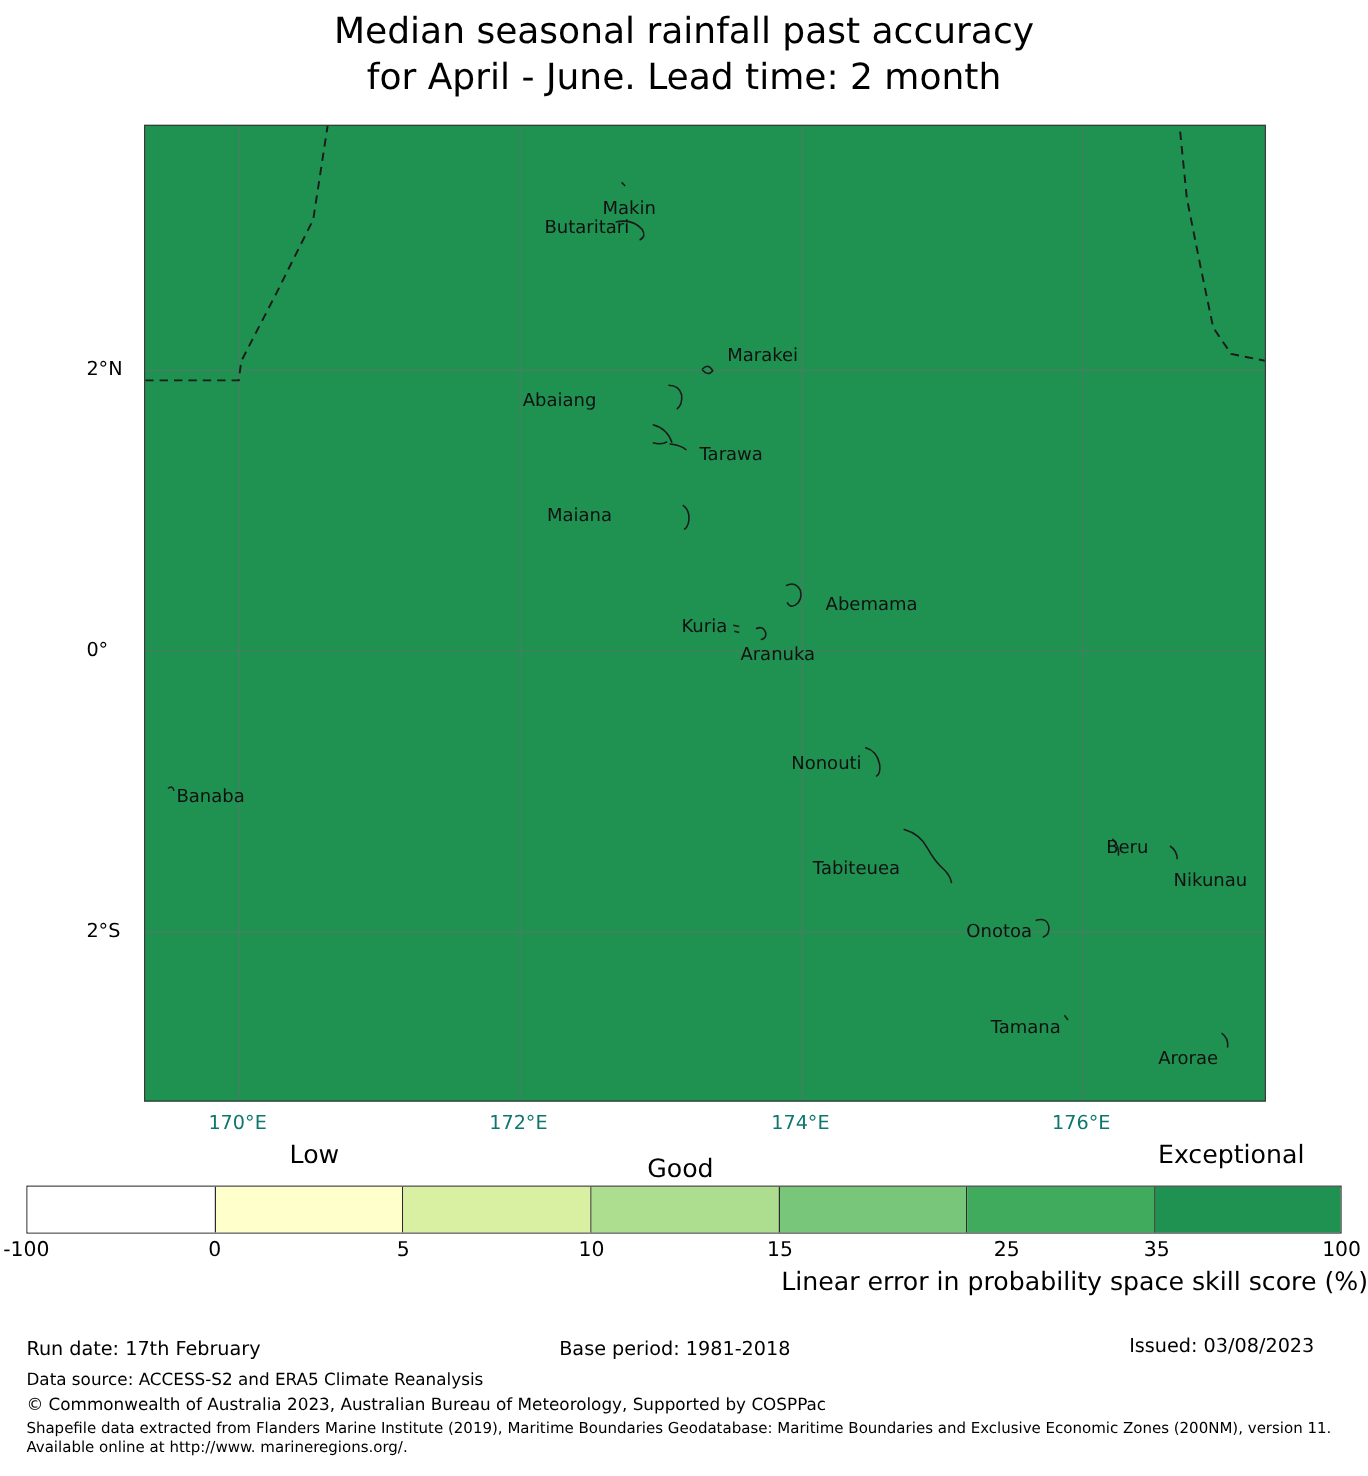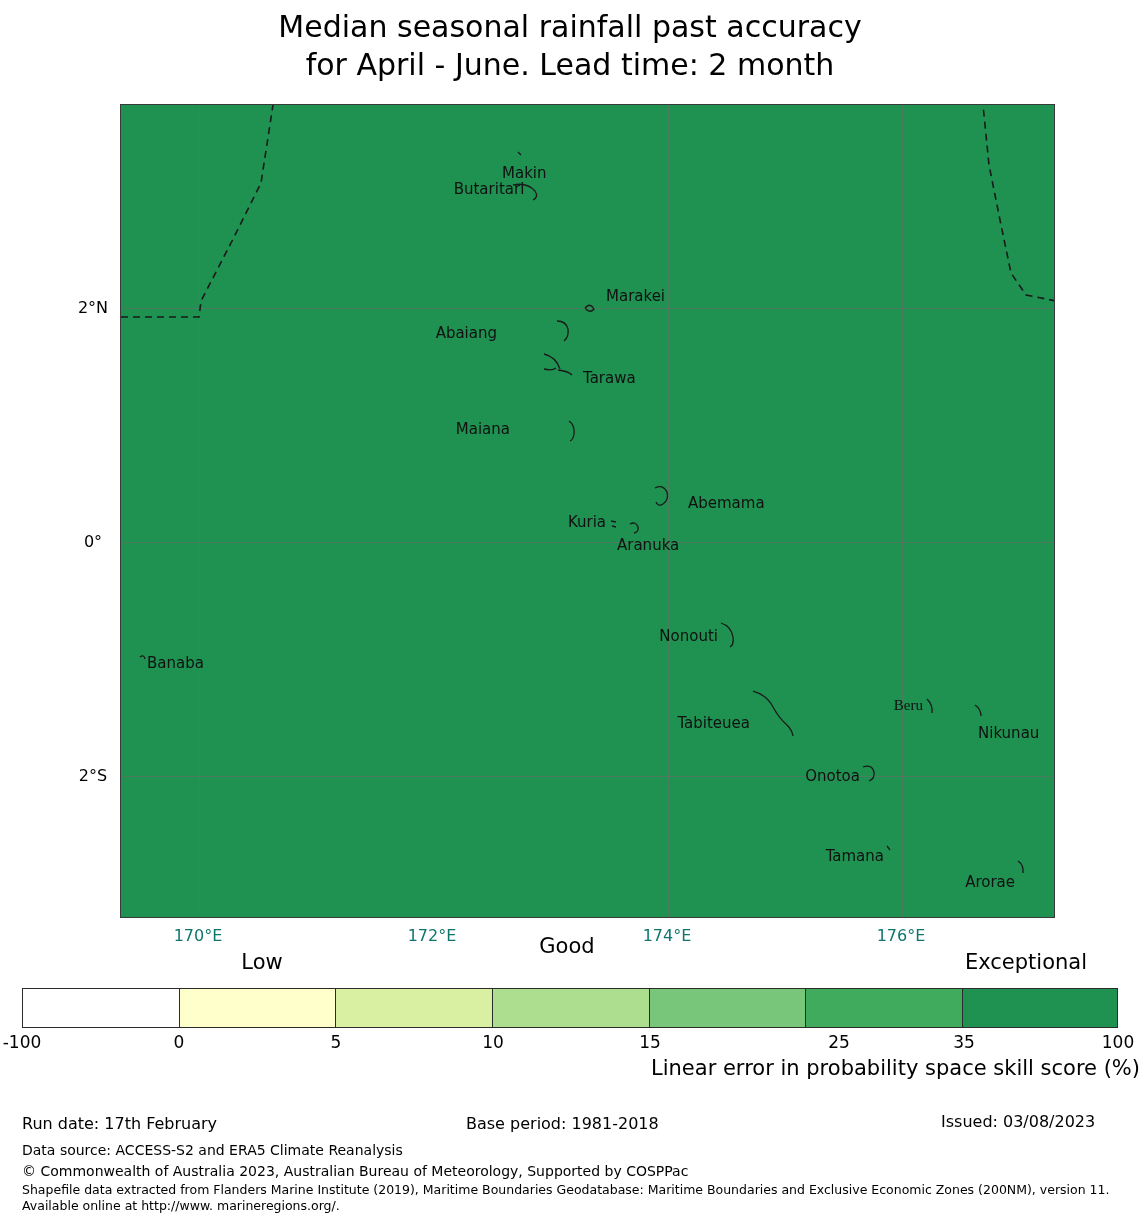--- a/index.html
+++ b/index.html
@@ -77,21 +77,21 @@
     font-size: 16px;
     color: #0f766e;
     transform: translateX(-50%);
     white-space: nowrap;
   }
   .ytick {
     position: absolute;
     font-size: 16px;
     color: #000;
     transform: translateY(-50%);
-    text-align: center;
+    text-align: left;
     white-space: nowrap;
   }
 
   
   .cat {
     position: absolute;
     font-size: 21px;
     color: #000;
     transform: translateX(-50%);
     white-space: nowrap;
@@ -221,38 +221,38 @@
     <div class="isl" style="left:485px; top:182px;text-align:right;">Marakei</div>
     <div class="isl" style="left:376px; top:219px; transform:translateX(-100%);">Abaiang</div>
     <div class="isl" style="left:462px; top:264px;">Tarawa</div>
     <div class="isl" style="left:389px; top:315px; transform:translateX(-100%);">Maiana</div>
     <div class="isl" style="left:567px; top:389px;">Abemama</div>
     <div class="isl" style="left:485px; top:408px; transform:translateX(-100%);">Kuria</div>
     <div class="isl" style="left:496px; top:431px;">Aranuka</div>
     <div class="isl" style="left:26px; top:549px;">Banaba</div>
     <div class="isl" style="left:597px; top:522px; transform:translateX(-100%);">Nonouti</div>
     <div class="isl" style="left:629px; top:609px; transform:translateX(-100%);">Tabiteuea</div>
-    <div class="isl" style="left:802px; top:592px; transform:translateX(-100%);font-family:Liberation Serif, serif;">Beru</div>
+    <div class="isl" style="left:836px; top:592px; transform:translateX(-100%);">Beru</div>
     <div class="isl" style="left:857px; top:619px;">Nikunau</div>
     <div class="isl" style="left:739px; top:662px; transform:translateX(-100%);">Onotoa</div>
     <div class="isl" style="left:763px; top:742px; transform:translateX(-100%);">Tamana</div>
     <div class="isl" style="left:894px; top:768px; transform:translateX(-100%);">Arorae</div>
   </div>
 
   <div class="ytick" style="left:72px; top:307px; width:42px;">2°N</div>
   <div class="ytick" style="left:72px; top:541px; width:42px;">0°</div>
   <div class="ytick" style="left:72px; top:775px; width:42px;">2°S</div>
 
   <div class="xtick" style="left:198px; top:926px;">170°E</div>
   <div class="xtick" style="left:432px; top:926px;">172°E</div>
   <div class="xtick" style="left:667px; top:926px;">174°E</div>
   <div class="xtick" style="left:901px; top:926px;">176°E</div>
 
   <div class="cat" style="left:262px; top:950px;">Low</div>
-  <div class="cat" style="left:567px; top:934px;">Good</div>
+  <div class="cat" style="left:567px; top:962px;">Good</div>
   <div class="cat" style="left:1026px; top:950px;">Exceptional</div>
 
   <div class="cbar">
     <div class="seg" style="width:14.32%; background:#ffffff;"></div>
     <div class="seg" style="width:14.32%; background:#ffffcc;"></div>
     <div class="seg" style="width:14.32%; background:#d9f0a3;"></div>
     <div class="seg" style="width:14.32%; background:#addd8e;"></div>
     <div class="seg" style="width:14.32%; background:#78c679;"></div>
     <div class="seg" style="width:14.32%; background:#41ab5d;"></div>
     <div class="seg" style="width:14.08%; background:#1f9151;"></div>

